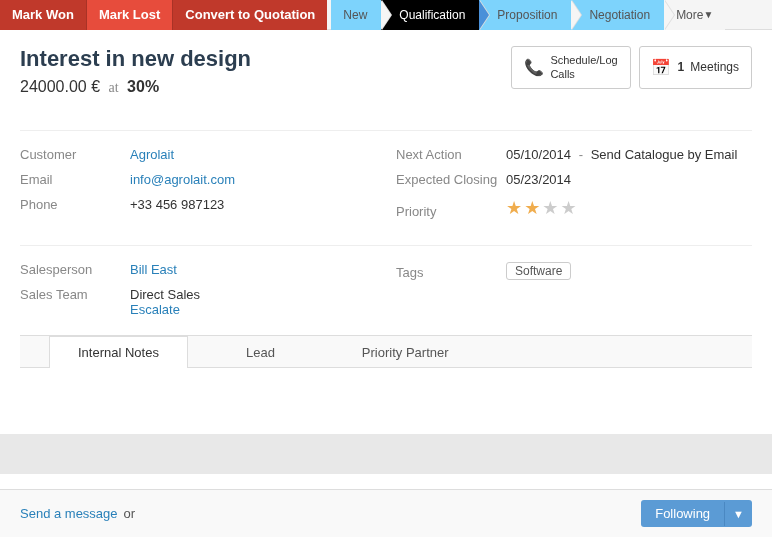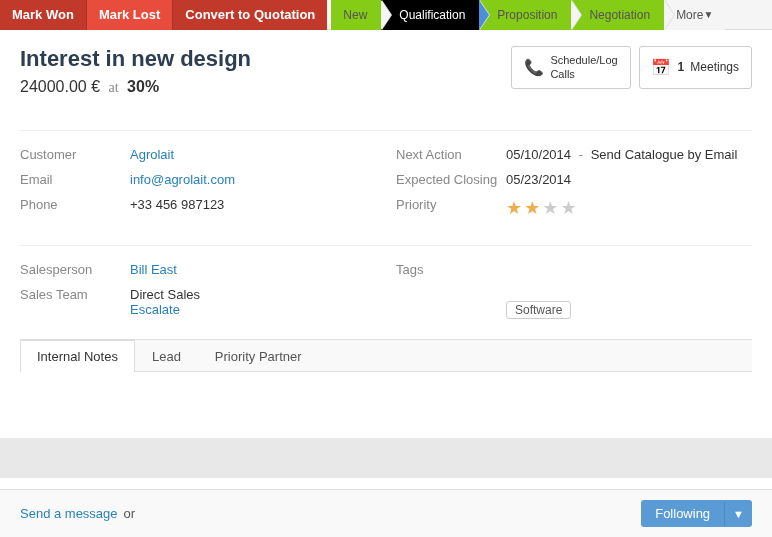--- a/index.html
+++ b/index.html
@@ -37,21 +37,21 @@
     }
     .stage {
       display: flex;
       align-items: center;
       height: 30px;
       padding: 0 14px 0 18px;
       font-size: 12px;
       color: #555;
       position: relative;
       cursor: pointer;
-      background: #84cc16;
+      background: #7dd3fc;
       text-decoration: none;
     }
     .stage::after {
       content: '';
       position: absolute;
       right: -10px;
       top: 0;
       width: 0;
       height: 0;
       border-top: 15px solid transparent;
@@ -141,21 +141,21 @@
     .fields-container {
       display: flex;
       gap: 20px;
     }
     .fields-left, .fields-right {
       flex: 1;
     }
     .field-row {
       display: flex;
       margin-bottom: 10px;
-      align-items: flex-start;
+      align-items: flex-end;
     }
     .field-label {
       width: 110px;
       color: #888;
       font-size: 13px;
       flex-shrink: 0;
     }
     .field-value {
       color: #333;
       font-size: 13px;
@@ -179,21 +179,20 @@
 
     
     .tag {
       display: inline-block;
       background: #fff;
       border: 1px solid #ccc;
       border-radius: 3px;
       padding: 1px 8px;
       font-size: 12px;
       color: #555;
-      margin-top: 39px;
     }
 
     
     .sales-field-row {
       display: flex;
       margin-bottom: 8px;
       align-items: flex-start;
     }
     .escalate-link {
       color: #2980b9;
@@ -205,27 +204,28 @@
     .tabs-container {
       border-top: 1px solid #ddd;
       margin-top: 10px;
     }
     .tabs {
       display: flex;
       border-bottom: 1px solid #ddd;
       background: #f9f9f9;
     }
     .tab {
-      padding: 8px 16px;
+      padding: 8px 28px;
       cursor: pointer;
       font-size: 13px;
       color: #555;
       border: 1px solid transparent;
       border-bottom: none;
       margin-bottom: -1px;
+      margin-left: 29px;
     }
     .tab.active {
       background: #fff;
       border-color: #ddd;
       border-bottom-color: #fff;
       color: #333;
     }
 
     
     .tab-content {

